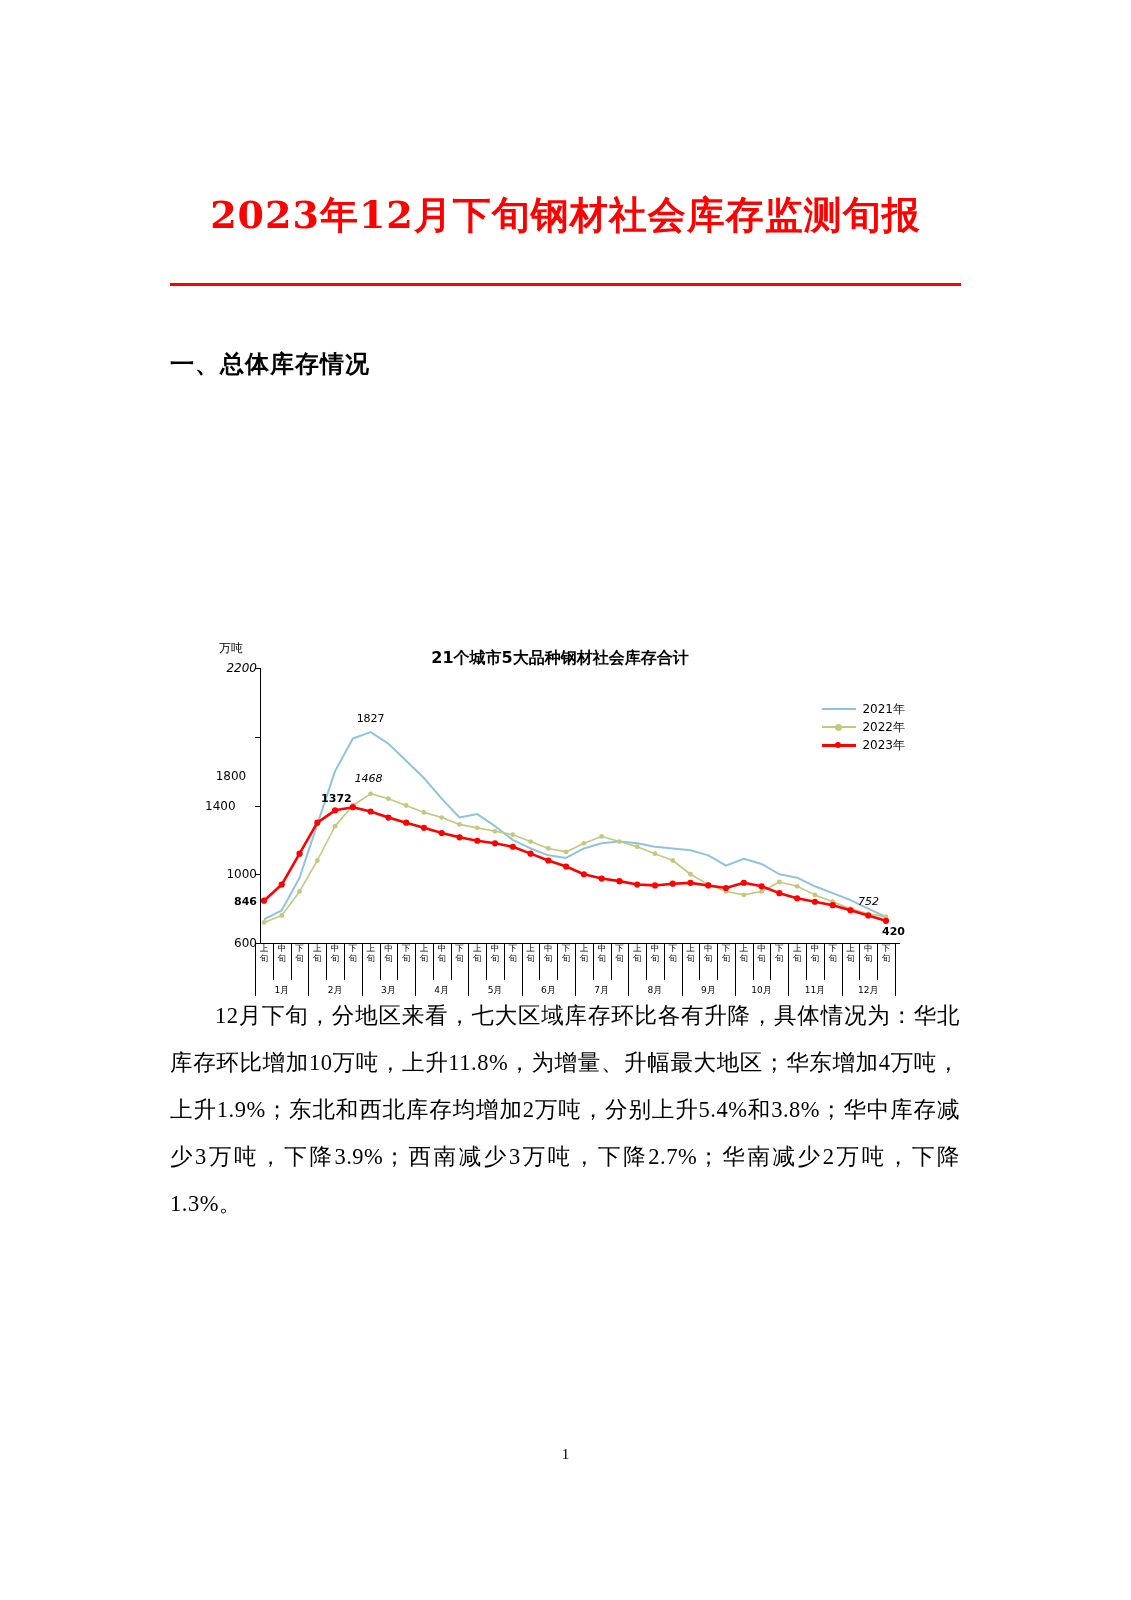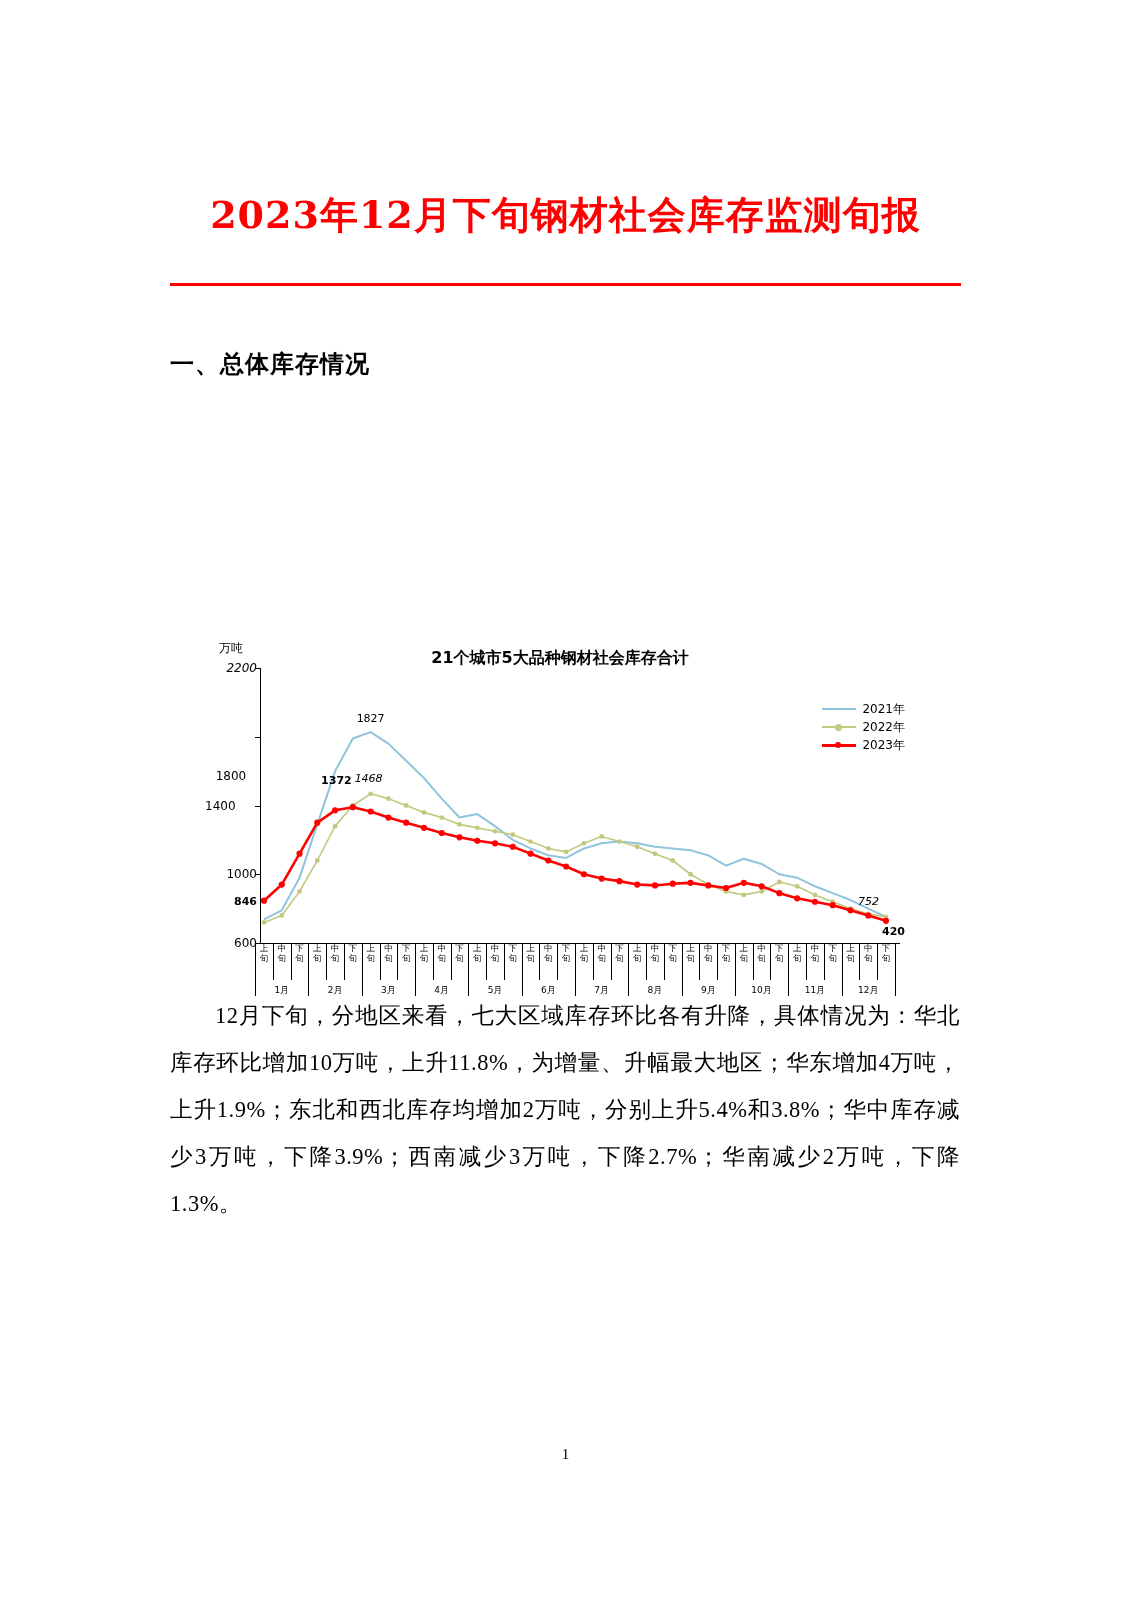--- a/index.html
+++ b/index.html
@@ -421,21 +421,21 @@
         <div class="xmonth" style="left: 235.029px;">5月</div>
         <div class="xmonth" style="left: 288.343px;">6月</div>
         <div class="xmonth" style="left: 341.657px;">7月</div>
         <div class="xmonth" style="left: 394.971px;">8月</div>
         <div class="xmonth" style="left: 448.286px;">9月</div>
         <div class="xmonth" style="left: 501.6px;">10月</div>
         <div class="xmonth" style="left: 554.914px;">11月</div>
         <div class="xmonth" style="left: 608.229px;">12月</div>
       </div>
   <div class="ann bold" style="left: 29px; top: 256.719px;">846</div>
-      <div class="ann bold" style="left: 116.086px; top: 136px;">1372</div>
+      <div class="ann bold" style="left: 116.086px; top: 154px;">1372</div>
       <div class="ann ital" style="left: 149.629px; top: 133.812px;">1468</div>
       <div class="ann" style="left: 151.629px; top: 74.1094px;">1827</div>
       <div class="ann ital" style="left: 653px; top: 256.875px;">752</div>
       <div class="ann bold" style="left: 677px; top: 286.828px;">420</div>
     </div>
 
   <div class="para" id="para2">12月下旬，分地区来看，七大区域库存环比各有升降，具体情况为：华北库存环比增加10万吨，上升11.8%，为增量、升幅最大地区；华东增加4万吨，上升1.9%；东北和西北库存均增加2万吨，分别上升5.4%和3.8%；华中库存减少3万吨，下降3.9%；西南减少3万吨，下降2.7%；华南减少2万吨，下降1.3%。</div>
 
   <div class="page-number">1</div>
 </div>

